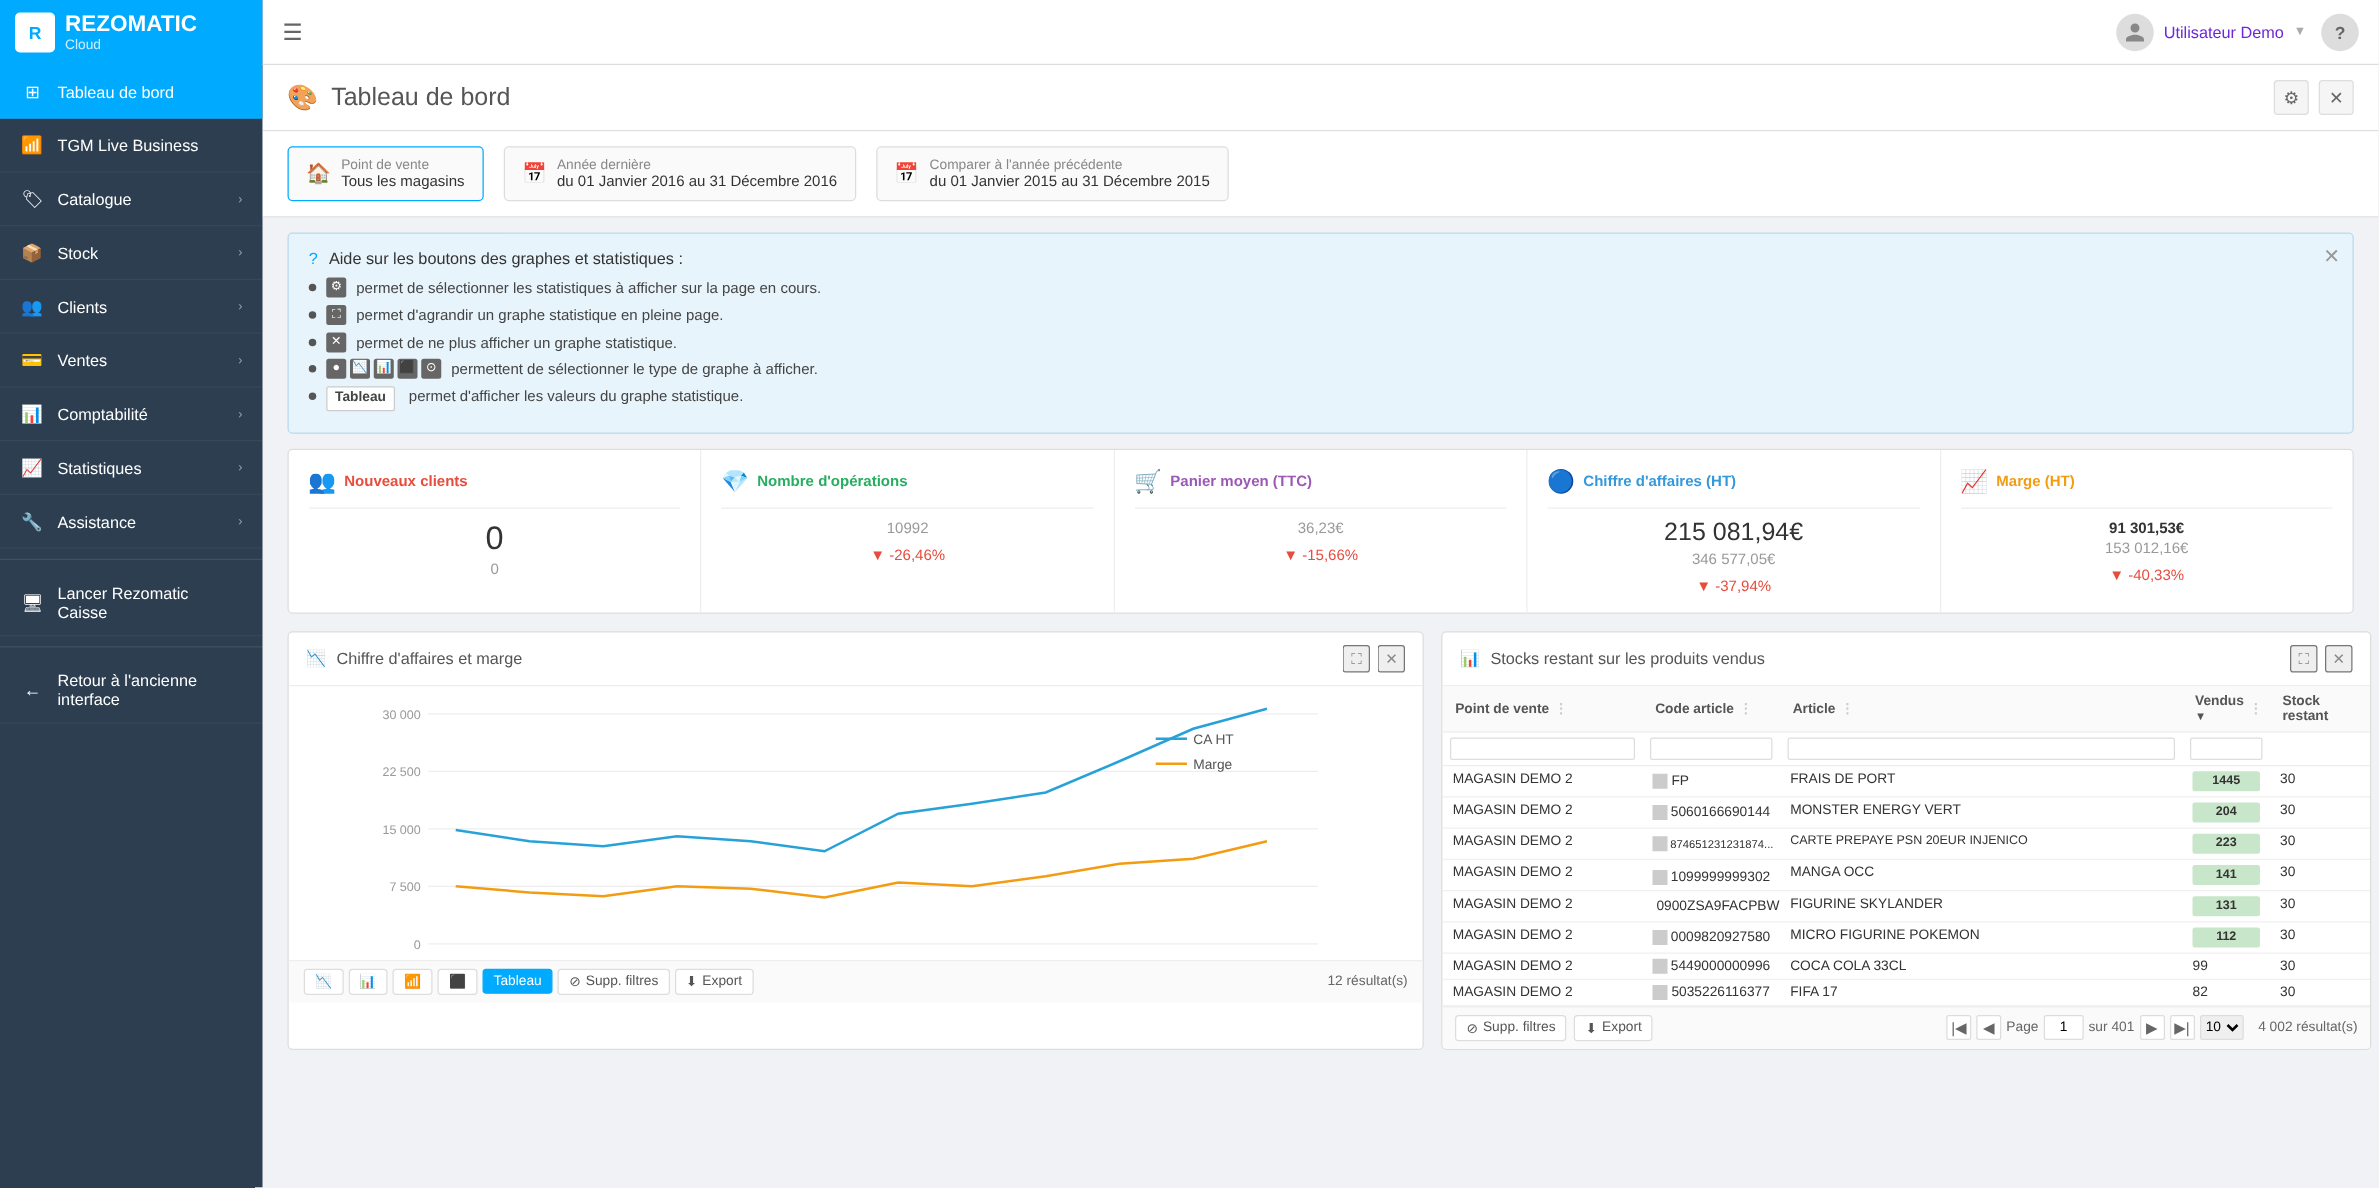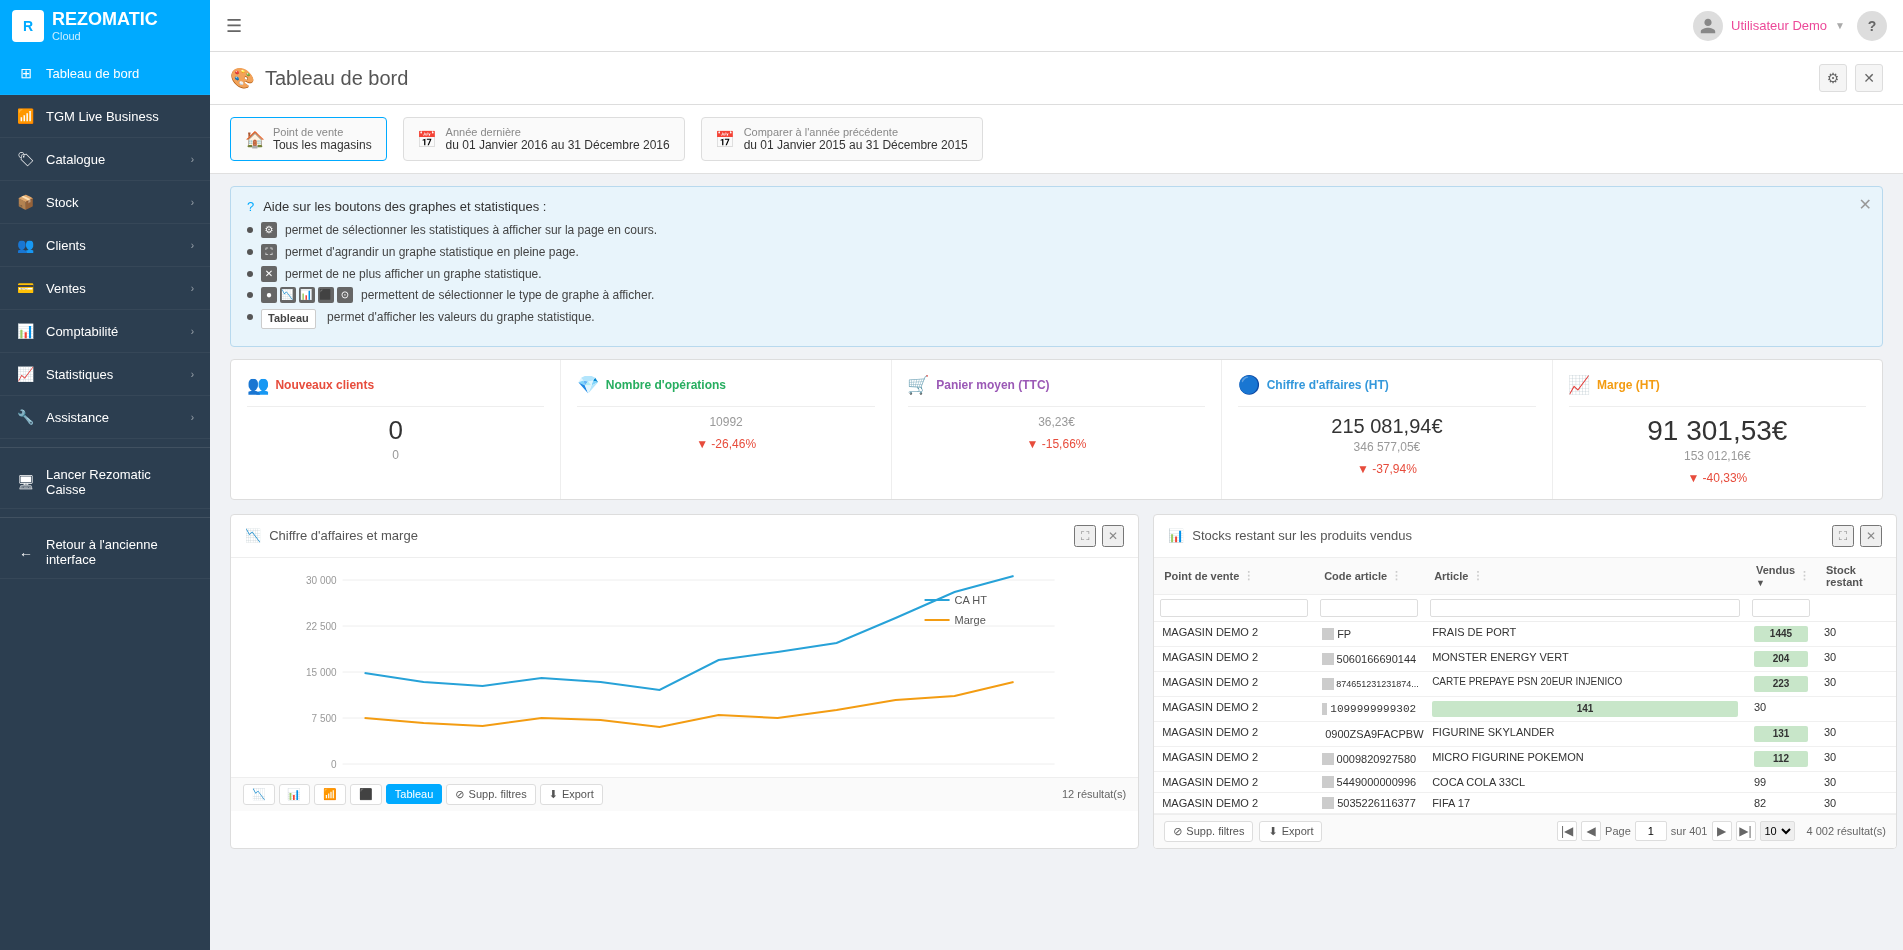--- a/index.html
+++ b/index.html
@@ -22,21 +22,21 @@
     
     .main { flex: 1; display: flex; flex-direction: column; overflow: hidden; }
 
     
     .topbar { background: #fff; border-bottom: 1px solid #ddd; display: flex; align-items: center; padding: 0 16px; height: 52px; justify-content: space-between; }
     .topbar-left { display: flex; align-items: center; gap: 12px; }
     .hamburger { cursor: pointer; font-size: 18px; color: #666; }
     .topbar-right { display: flex; align-items: center; gap: 12px; }
     .user-info { display: flex; align-items: center; gap: 8px; cursor: pointer; }
     .user-avatar { width: 30px; height: 30px; background: #ddd; border-radius: 50%; display: flex; align-items: center; justify-content: center; }
-    .user-name { font-size: 13px; color: #ec4899; text-align: center; }
+    .user-name { font-size: 13px; color: #6d28d9; text-align: center; }
     .help-btn { width: 30px; height: 30px; background: #ddd; border-radius: 50%; display: flex; align-items: center; justify-content: center; cursor: pointer; font-weight: bold; font-size: 14px; color: #666; }
 
     
     .page-content { flex: 1; overflow-y: auto; padding: 0; }
     .page-header { background: #fff; border-bottom: 1px solid #ddd; padding: 12px 20px; display: flex; align-items: center; justify-content: space-between; }
     .page-title-row { display: flex; align-items: center; gap: 10px; }
     .page-title { font-size: 20px; color: #555; font-weight: 300; }
     .page-title-icon { font-size: 20px; color: #aaa; }
     .page-actions { display: flex; gap: 8px; }
     .page-action-btn { width: 28px; height: 28px; background: #f5f5f5; border: 1px solid #ddd; border-radius: 3px; display: flex; align-items: center; justify-content: center; cursor: pointer; font-size: 14px; color: #666; }
@@ -311,21 +311,21 @@
         <div class="stat-value" style="font-size:20px;">215 081,94€</div>
         <div class="stat-compare">346 577,05€</div>
         <div class="stat-change down">▼ -37,94%</div>
       </div>
       <div class="stat-card">
         <div class="stat-title stat-title-orange">
           <span class="stat-icon stat-icon-orange">📈</span>
           <span>Marge (HT)</span>
         </div>
         <div class="stat-divider"></div>
-        <div class="stat-value" style="font-size:28px;">91 301,53€</div>
+        <div class="stat-value" style="font-size:12px;font-weight:bold;">91 301,53€</div>
         <div class="stat-compare">153 012,16€</div>
         <div class="stat-change down">▼ -40,33%</div>
       </div>
     </div>
 
     <div style="display:grid;grid-template-columns:55% 45%;gap:14px;margin:0 20px 14px;">
 
       <div class="chart-container chart-left">
         <div class="chart-header">
           <div class="chart-title">
@@ -493,21 +493,22 @@
             <div class="right-table-cell">MAGASIN DEMO 2</div>
             <div class="right-table-cell" style="font-size:9px;display:flex;align-items:center;gap:2px;"><span style="display:inline-block;width:12px;height:12px;background:#ccc;flex-shrink:0;"></span>874651231231874...</div>
             <div class="right-table-cell" style="font-size:10px;">CARTE PREPAYE PSN 20EUR INJENICO</div>
             <div class="right-table-cell">
                 <div class="sold-bar">223</div>
               </div>
             <div class="right-table-cell">30</div>
           </div>
           <div style="display:grid;grid-template-columns:160px 110px 1fr 70px 80px;border-bottom:1px solid #f0f0f0;">
             <div class="right-table-cell">MAGASIN DEMO 2</div>
-            <div class="right-table-cell" style="display:flex;align-items:center;gap:3px;font-family:Liberation Mono, monospace;"><span style="display:inline-block;width:12px;height:12px;background:#ccc;"></span>1099999999302</div>
+            <div class="right-table-cell" style="display:flex;align-items:flex-end;gap:3px;"><span style="display:inline-block;width:12px;height:12px;background:#ccc;"></span>1099999999302</div>
+            <div class="right-table-cell">MANGA OCC</div>
             <div class="right-table-cell">
                 <div class="sold-bar">141</div>
               </div>
             <div class="right-table-cell">30</div>
           </div>
           <div style="display:grid;grid-template-columns:160px 110px 1fr 70px 80px;border-bottom:1px solid #f0f0f0;">
             <div class="right-table-cell">MAGASIN DEMO 2</div>
             <div class="right-table-cell" style="display:flex;align-items:center;gap:3px;"><span style="display:inline-block;width:12px;height:12px;background:#ccc;"></span>0900ZSA9FACPBW</div>
             <div class="right-table-cell">FIGURINE SKYLANDER</div>
             <div class="right-table-cell">

